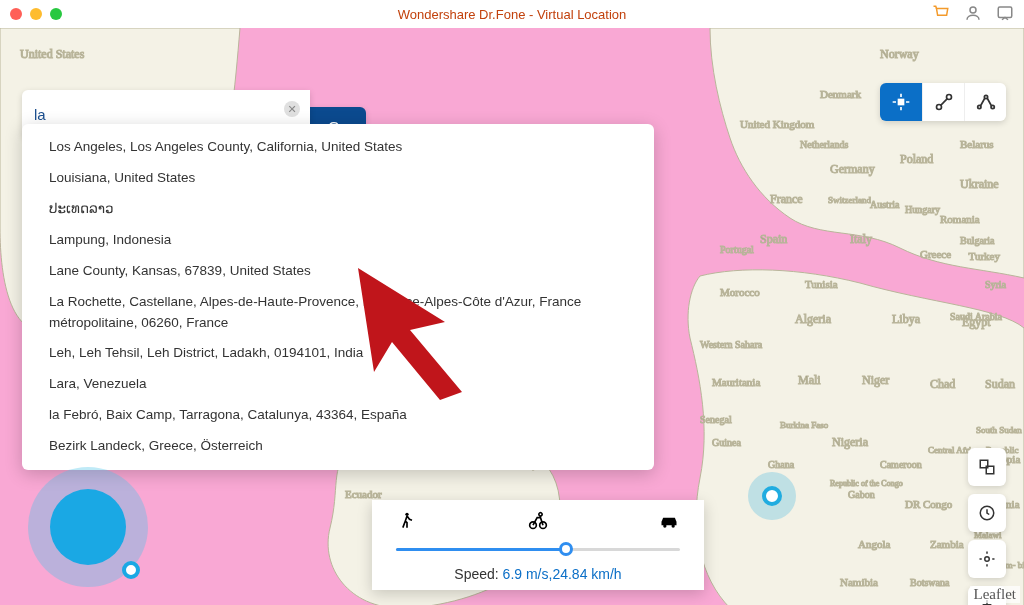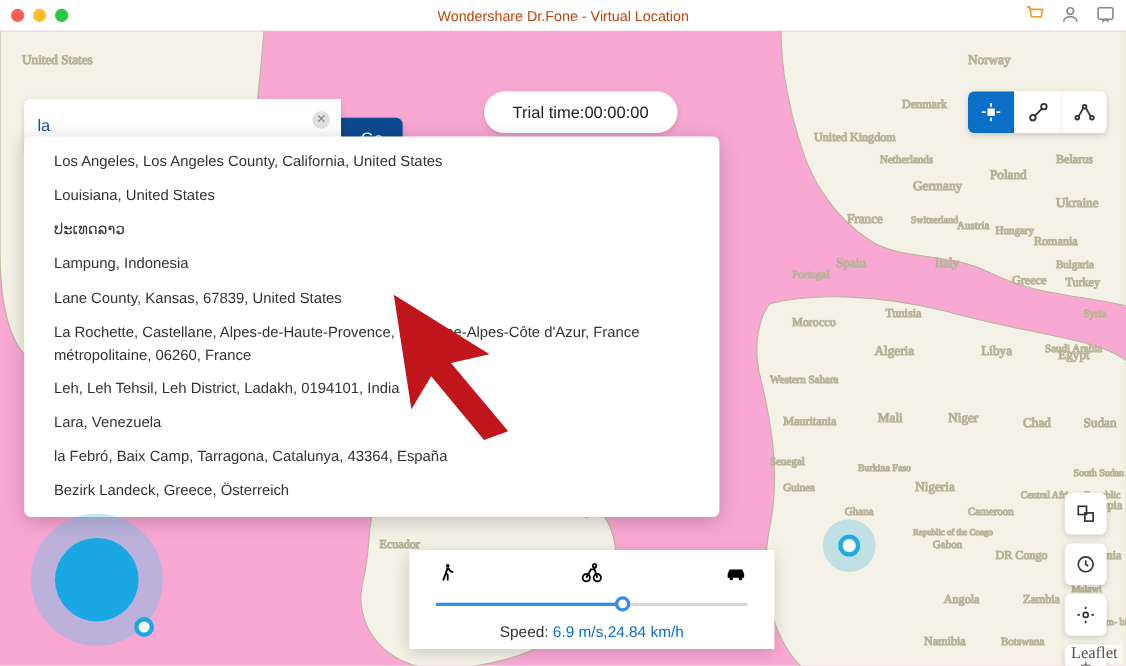--- a/index.html
+++ b/index.html
@@ -294,24 +294,20 @@
           <circle cx="12" cy="12" r="3"></circle>
           <path d="M12 2v3M12 19v3M2 12h3M19 12h3"></path>
         </svg>
     </button>
     <button>+</button>
 
   </div>
 
   <div class="attrib">Leaflet</div>
 
-  <div class="trial">
-    <span>Trial time: </span>
-    <span>00:00:00</span>
-  </div>
 
   <div class="searchwrap">
     <div class="searchbox">
       <input type="text" value="la" style="">
       <span class="clear">✕</span>
     </div>
     <button class="gobtn">Go</button>
   </div>
 
   <div class="suggest">

